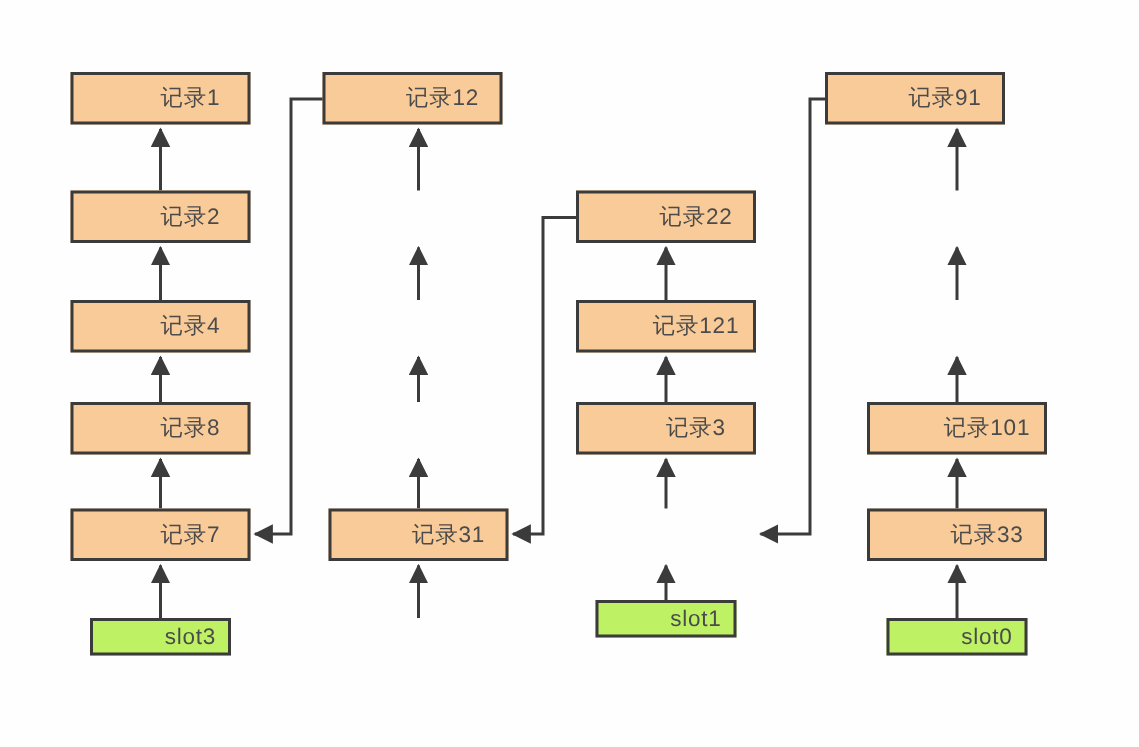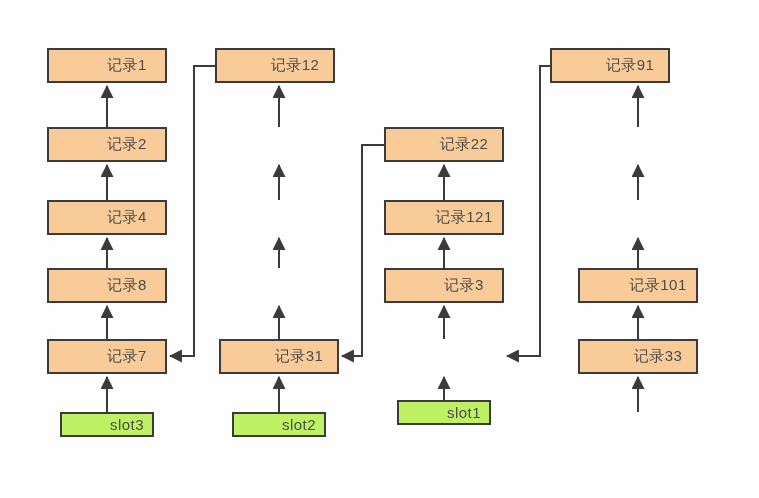--- a/index.html
+++ b/index.html
@@ -119,20 +119,20 @@
   <div class="box record" style="left:578px;top:268px">
       <span>记录101</span>
     </div>
   <div class="box record" style="left:578px;top:339px">
       <span>记录33</span>
     </div>
 
   <div class="box slot" style="left:60px;top:412px">
       <span>slot3</span>
     </div>
-  <div class="box slot" style="left:232px;top:412px">
-      <span>slot2</span>
-    </div>
   <div class="box slot" style="left:397px;top:400px">
       <span>slot1</span>
+    </div>
+  <div class="box slot" style="left:591px;top:412px">
+      <span>slot0</span>
     </div>
 
 </div>
 
 </body></html>

